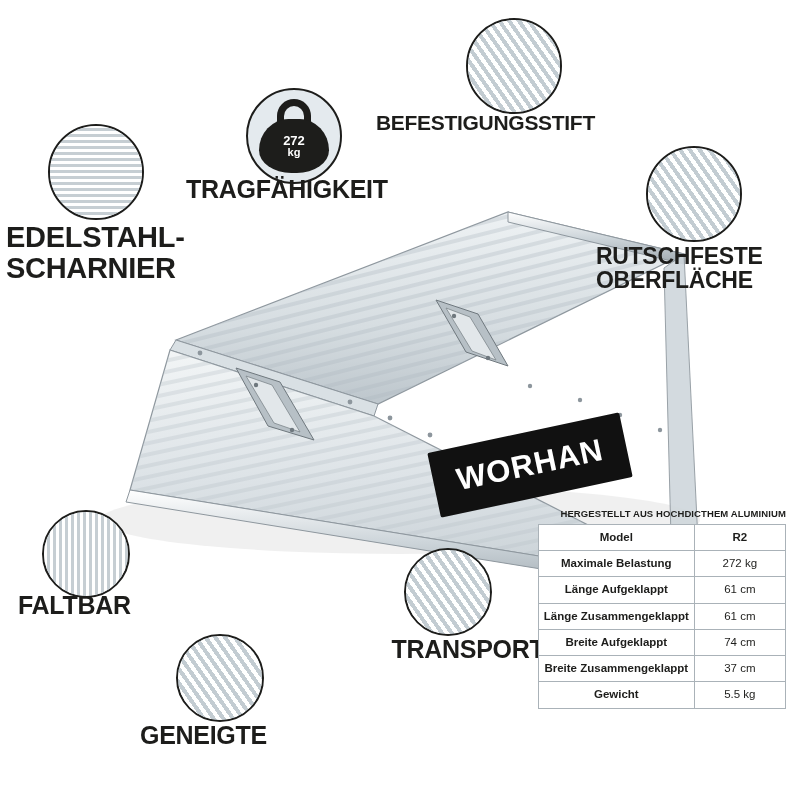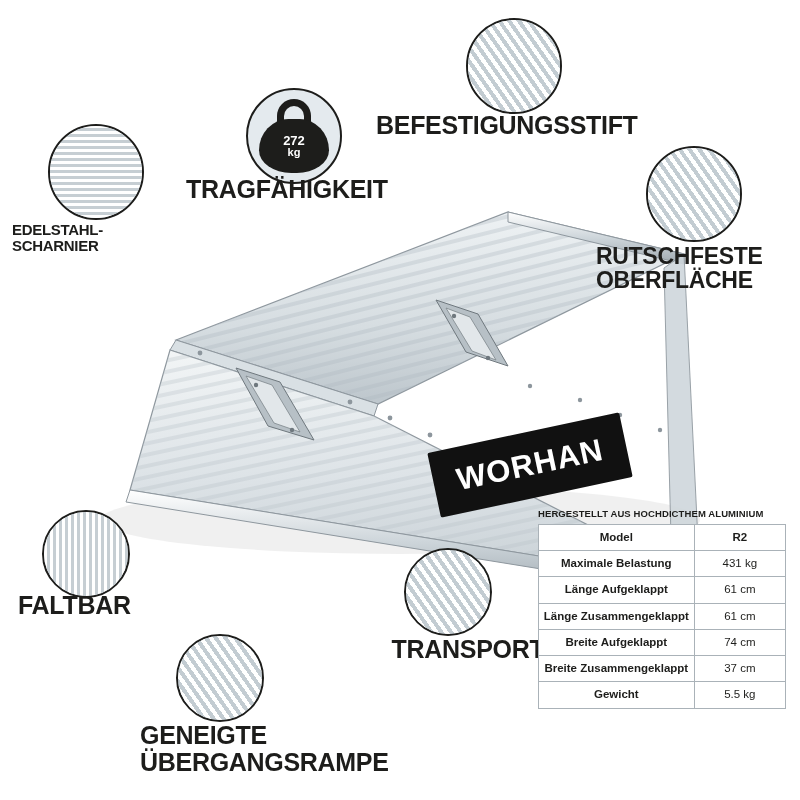--- a/index.html
+++ b/index.html
@@ -115,21 +115,21 @@
     position: absolute;
     left: 538px;
     top: 508px;
     width: 248px;
   }
   .spec-head {
     font-size: 9.5px;
     font-weight: bold;
     color: #1d1d1b;
     letter-spacing: 0.1px;
-    text-align: left;
+    text-align: right;
     margin-bottom: 5px;
   }
   table.spec {
     border-collapse: collapse;
     width: 100%;
     background: #ffffff;
   }
   table.spec td {
     border: 1px solid #aab2b8;
     font-size: 11.5px;
@@ -252,21 +252,21 @@
     <div class="inner">
       <div class="ribs diag"></div>
       <svg width="92" height="92" viewBox="0 0 92 92">
         <polygon points="8,52 56,22 88,34 40,66" fill="#e6ebee" stroke="#7d868c" stroke-width="1.2"></polygon>
         <rect x="50" y="42" width="26" height="18" rx="3" fill="#9aa3aa" stroke="#5f686e" stroke-width="1.2"></rect>
         <rect x="44" y="48" width="12" height="7" rx="2" fill="#6f787e"></rect>
         <line x1="10" y1="62" x2="48" y2="76" stroke="#7d868c" stroke-width="1.5"></line>
       </svg>
     </div>
   </div>
-  <div class="label" style="left:376px; top:112px; width:300px; font-size:25px;">BEFESTIGUNGSSTIFT</div>
+  <div class="label" style="left:376px; top:112px; width:300px; font-size:21px;">BEFESTIGUNGSSTIFT</div>
 
   <div class="callout" style="left:246px; top:88px; width:92px; height:92px; background:#e4eaee;">
     <div class="inner" style="display:flex;align-items:center;justify-content:center;">
       <div class="kettle">
         <div class="handle"></div>
         <div class="body">
           <div>272</div>
           <div class="kg">kg</div>
         </div>
       </div>
@@ -280,21 +280,21 @@
       <svg width="92" height="92" viewBox="0 0 92 92">
         <rect x="30" y="10" width="32" height="72" fill="#dfe5e9" stroke="#7d868c" stroke-width="1.2"></rect>
         <rect x="42" y="18" width="9" height="56" rx="4" fill="#aeb7bd" stroke="#6f787e" stroke-width="1"></rect>
         <circle cx="36" cy="28" r="2.1" fill="#6f787e"></circle>
         <circle cx="57" cy="28" r="2.1" fill="#6f787e"></circle>
         <circle cx="36" cy="64" r="2.1" fill="#6f787e"></circle>
         <circle cx="57" cy="64" r="2.1" fill="#6f787e"></circle>
       </svg>
     </div>
   </div>
-  <div class="label" style="left:12px; top:222px; width:200px; font-size:15px;">
+  <div class="label" style="left:6px; top:222px; width:200px; font-size:29px;">
     <div>EDELSTAHL-</div>
     <div>SCHARNIER</div>
   </div>
 
   <div class="callout" style="left:646px; top:146px; width:92px; height:92px;">
     <div class="inner">
       <div class="ribs diag"></div>
       <svg width="92" height="92" viewBox="0 0 92 92">
         <polygon points="6,56 52,28 88,42 42,70" fill="#e8edf0" stroke="#7d868c" stroke-width="1.2"></polygon>
         <g stroke="#aeb7bd" stroke-width="1.4">
@@ -351,34 +351,33 @@
         <g stroke="#b5bec4" stroke-width="1.3">
           <line x1="12" y1="36" x2="44" y2="48"></line>
           <line x1="24" y1="30" x2="56" y2="42"></line>
           <line x1="36" y1="24" x2="68" y2="36"></line>
         </g>
       </svg>
     </div>
   </div>
   <div class="label" style="left:140px; top:722px; width:300px; font-size:25px; ">
     <div>GENEIGTE</div>
-    <div>ÜBERGANGSRAMPE</div>
   </div>
 
   <div class="spec-block">
     <div class="spec-head">HERGESTELLT AUS HOCHDICTHEM ALUMINIUM</div>
     <table class="spec">
       <tbody>
         <tr>
           <td class="k">Model</td>
           <td class="v" style="font-weight:bold;">R2</td>
         </tr>
         <tr>
           <td class="k">Maximale Belastung</td>
-          <td class="v">431 kg</td>
+          <td class="v">272 kg</td>
         </tr>
         <tr>
           <td class="k">Länge Aufgeklappt</td>
           <td class="v">61 cm</td>
         </tr>
         <tr>
           <td class="k">Länge Zusammengeklappt</td>
           <td class="v">61 cm</td>
         </tr>
         <tr>

